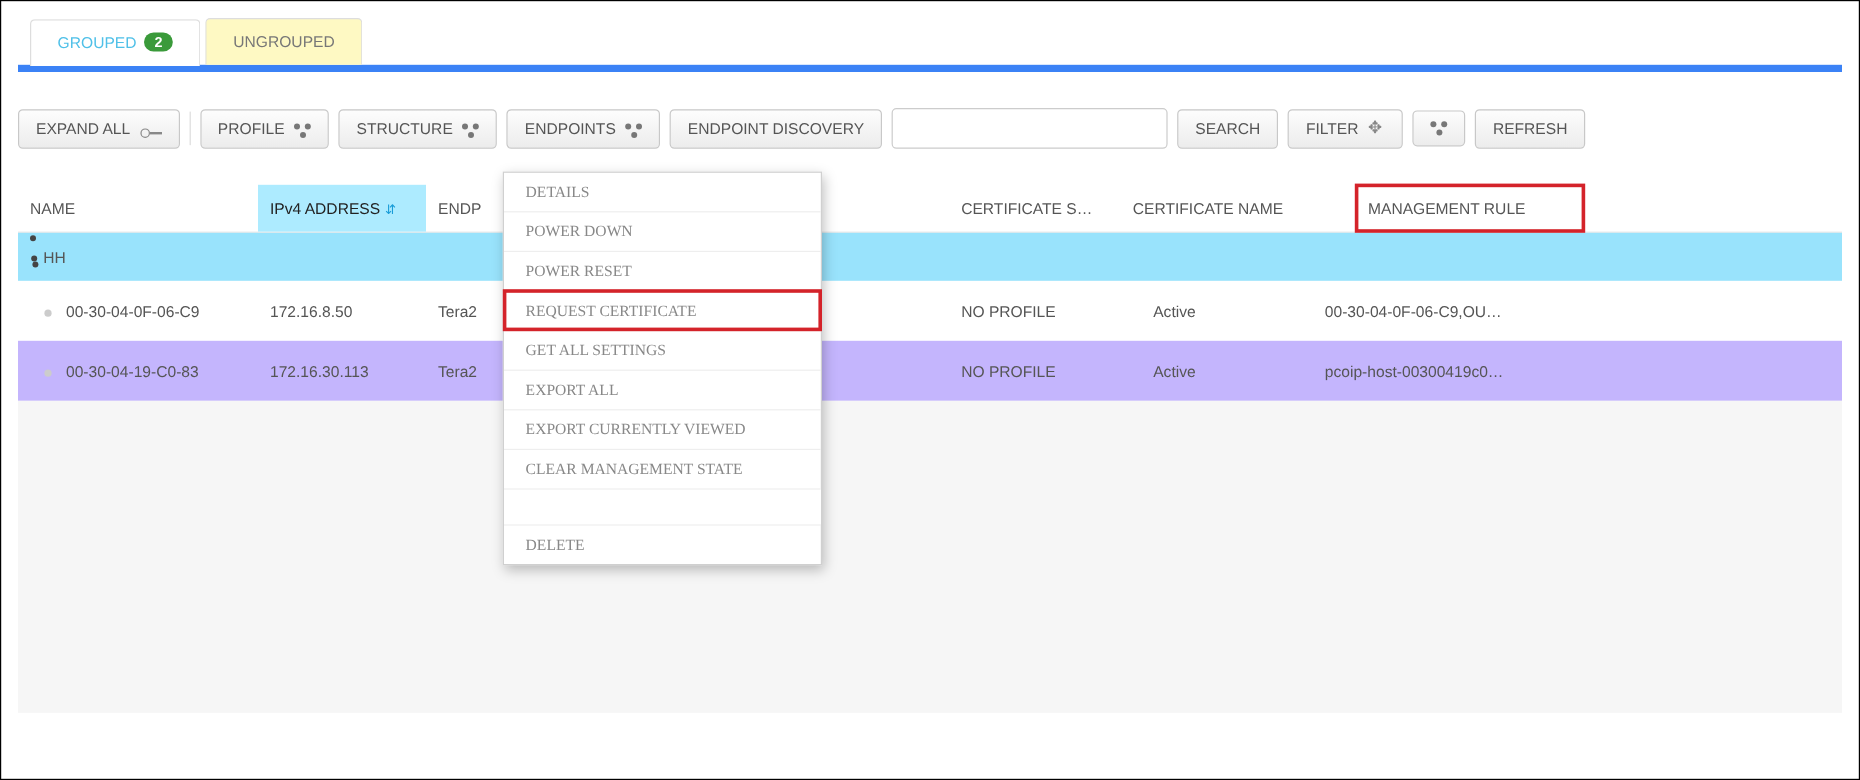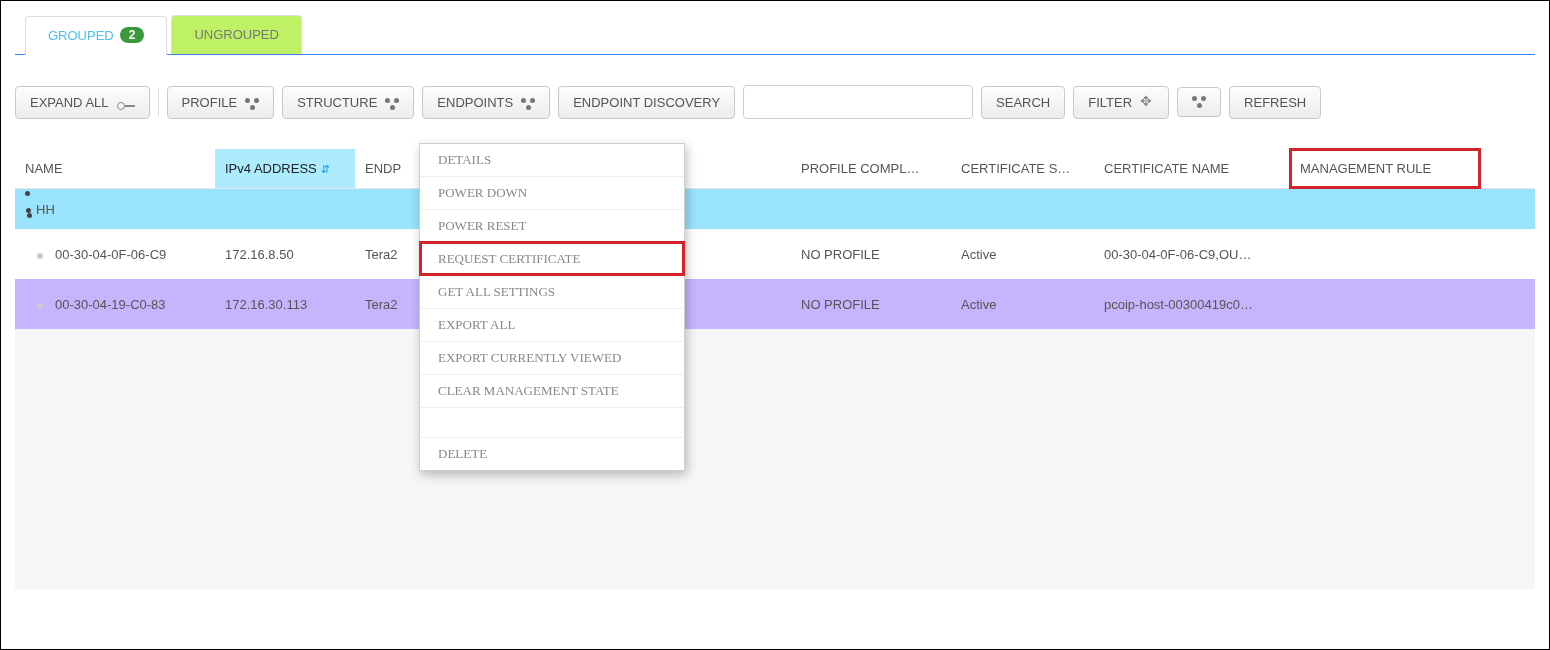--- a/index.html
+++ b/index.html
@@ -1,21 +1,21 @@
 <!DOCTYPE html>
 <html><head>
 <meta charset="utf-8">
 <style>
   * { box-sizing: border-box; margin: 0; padding: 0; }
   body { font-family: "Segoe UI", Arial, sans-serif; font-size: 13px; color: #555; background: #fff; }
   .wrapper { border: 1.5px solid #000; width: 1550px; height: 650px; padding: 14px 14px 0 14px; position: relative; }
   
   
-  .tabs { display: flex; border-bottom: 1px solid #3b82f6; padding-left: 10px; }
-  .tab { padding: 10px 22px 12px 22px; border: 1px solid #ddd; border-bottom: none; background: #bef264; margin-right: 4px; border-radius: 4px 4px 0 0; cursor: pointer; display: flex; align-items: center; gap: 6px; font-size: 13px; color: #777; }
+  .tabs { display: flex; border-bottom: 6px solid #3b82f6; padding-left: 10px; }
+  .tab { padding: 10px 22px 12px 22px; border: 1px solid #ddd; border-bottom: none; background: #fef9c3; margin-right: 4px; border-radius: 4px 4px 0 0; cursor: pointer; display: flex; align-items: center; gap: 6px; font-size: 13px; color: #777; }
   .tab.active { color: #4fc0e8; position: relative; top: 1px; background: #fff; }
   .badge { background: #3a9a3a; color: #fff; border-radius: 10px; padding: 1px 9px; font-size: 12px; font-weight: bold; }
   
   
   .toolbar { display: flex; align-items: center; gap: 8px; margin-top: 30px; flex-wrap: nowrap; }
   .btn { border: 1px solid #c8c8c8; background: linear-gradient(#fdfdfd, #ececec); padding: 8px 14px; border-radius: 4px; color: #555; font-size: 13px; cursor: pointer; display: inline-flex; align-items: flex-end; gap: 8px; white-space: nowrap; }
   .vsep { width: 1px; height: 28px; background: #ddd; }
   .search-input { border: 1px solid #ccc; height: 34px; width: 230px; border-radius: 4px; padding: 0 8px; background: #fff; }
   .icon-caret-down { width: 14px; height: 12px; position: relative; }
   .icon-caret-down::before, .icon-caret-down::after { content: ""; position: absolute; width: 5px; height: 5px; background: #777; border-radius: 50%; top: 0; }
@@ -119,21 +119,20 @@
 
   <div class="table">
     <div class="thead">
       <div class="th c-name">NAME</div>
       <div class="th c-ip sorted">
         <span>IPv4 ADDRESS</span>
         <span class="sort-icon"></span>
       </div>
       <div class="th c-ver">ENDP</div>
       <div class="th c-status">S</div>
-      <div class="th c-prof">PROFILE COMPL…</div>
       <div class="th c-cert">CERTIFICATE S…</div>
       <div class="th c-cname">CERTIFICATE NAME</div>
       <div class="th c-crule highlight-col">MANAGEMENT RULE</div>
     </div>
 
     <div class="group-row">
       <span class="group-icon">
           <span></span>
         </span>
       <span>HH</span>

